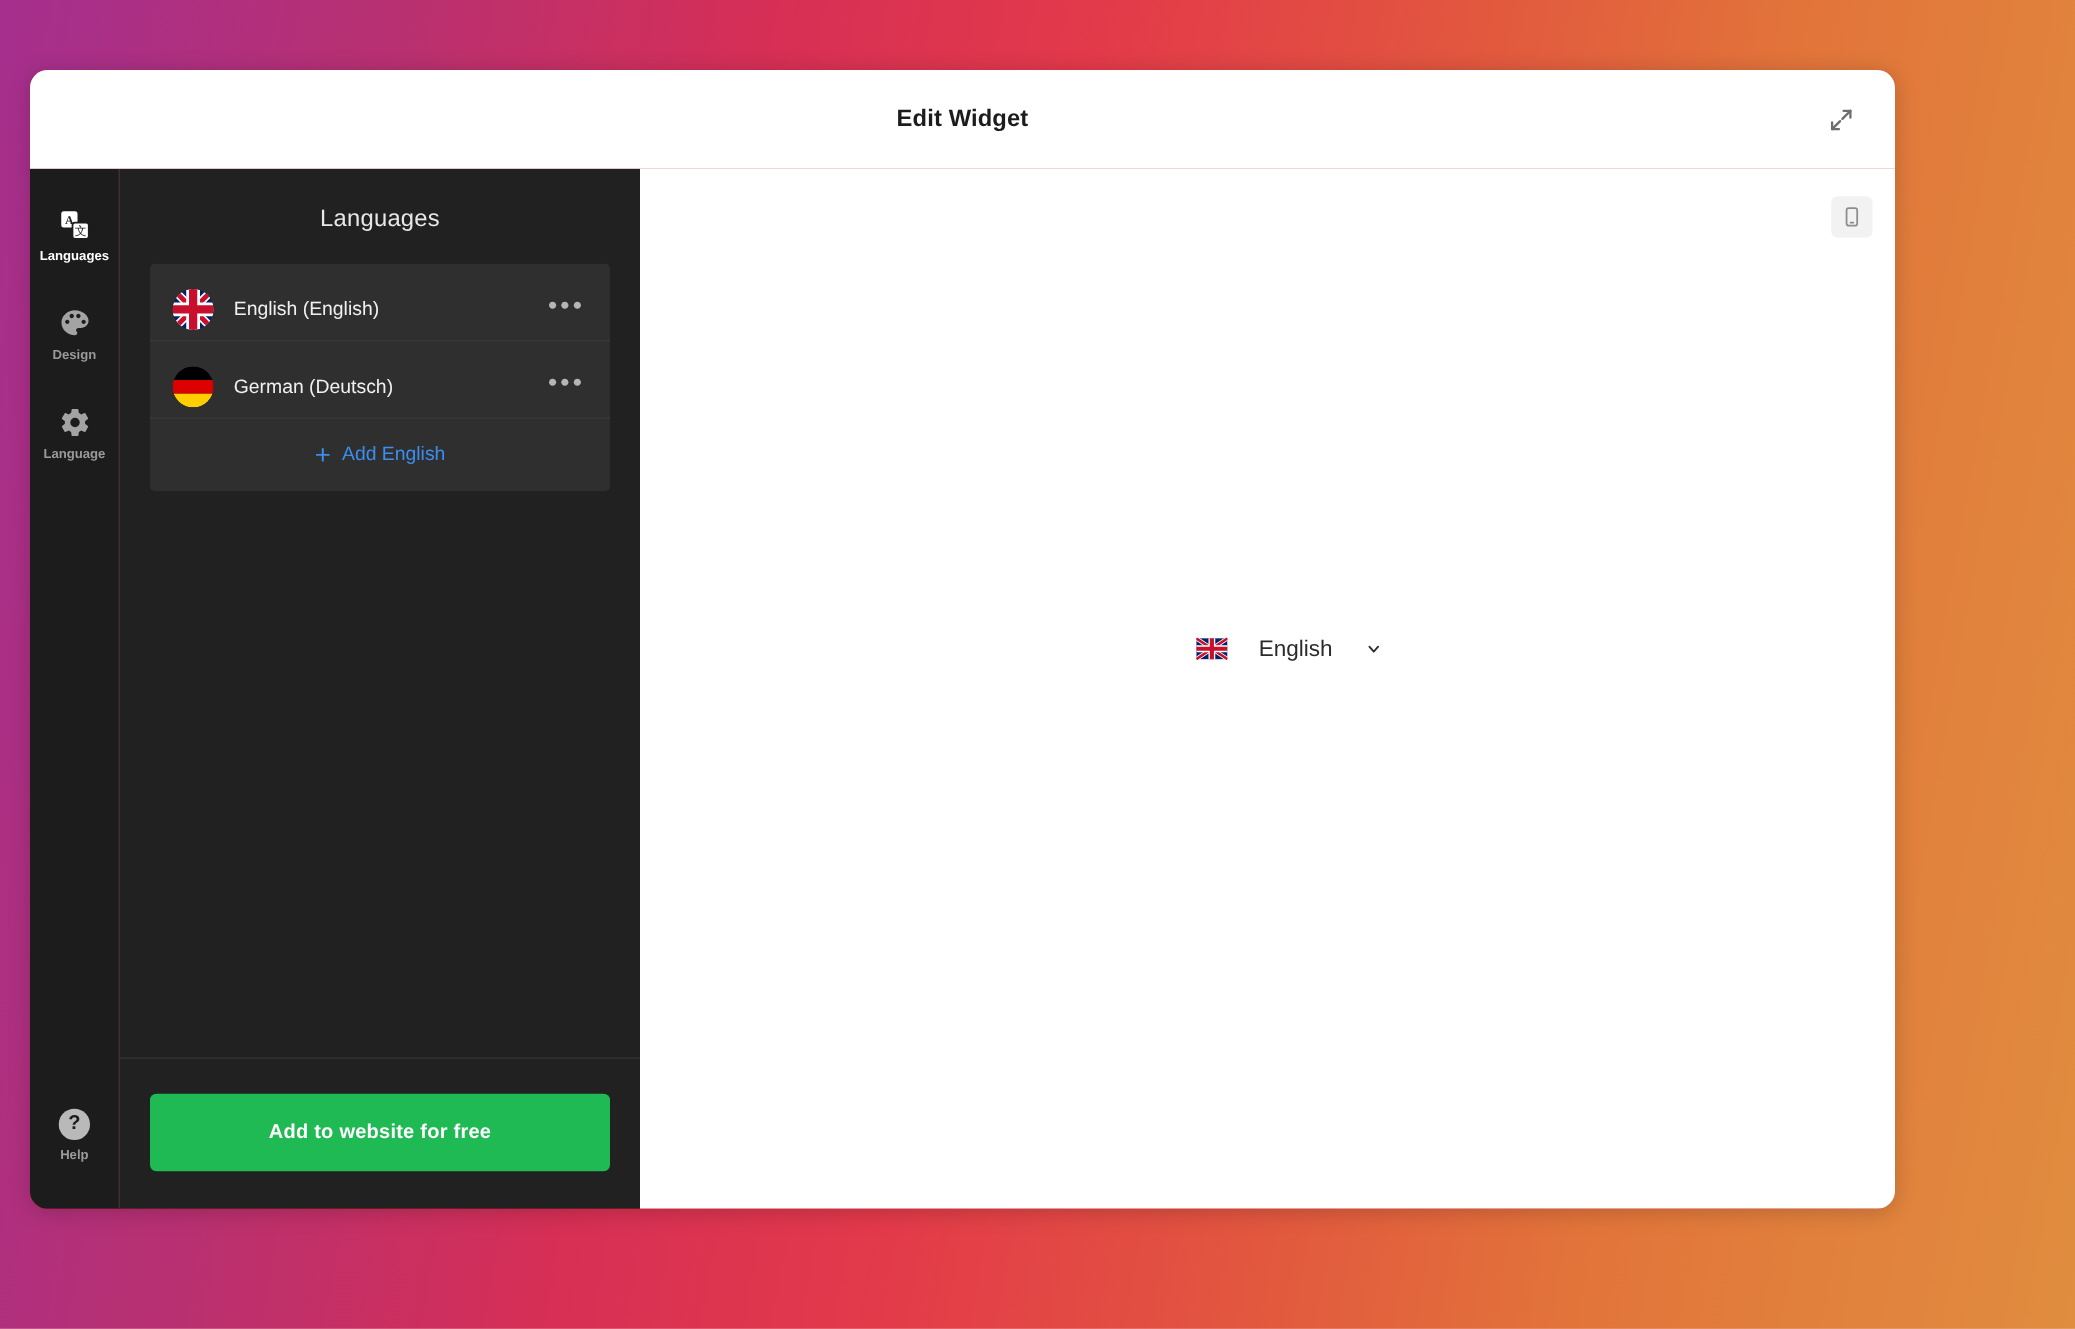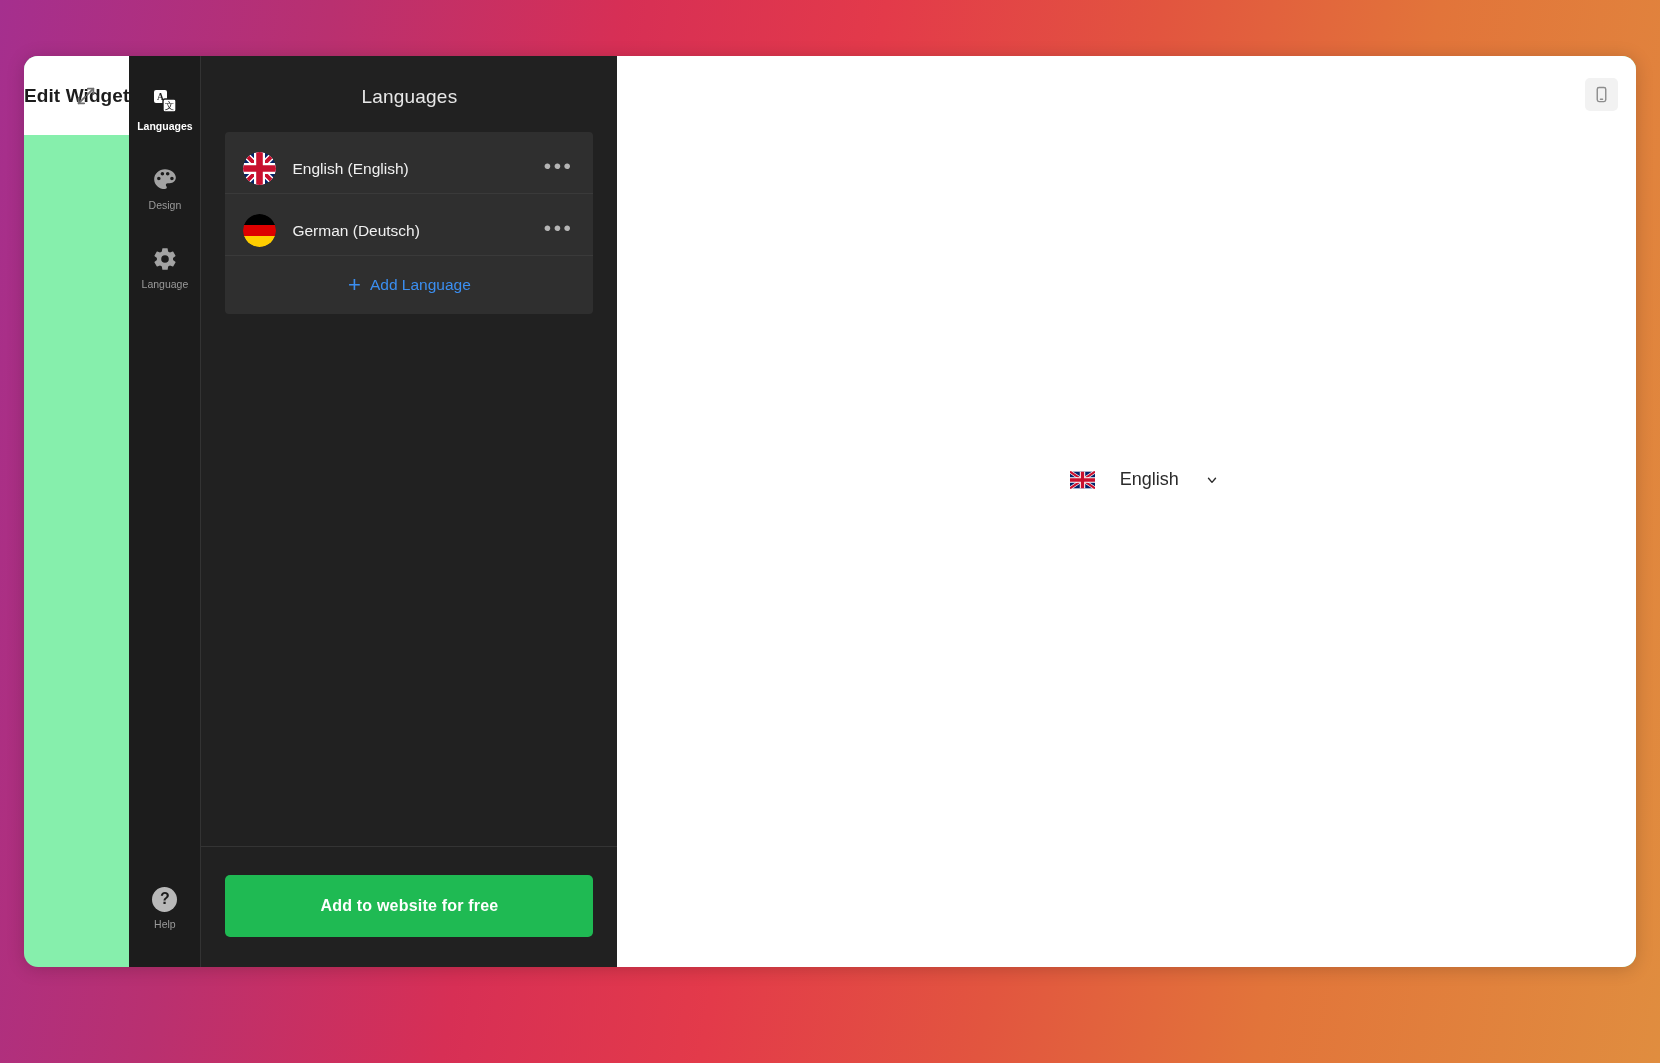--- a/index.html
+++ b/index.html
@@ -20,28 +20,28 @@
         #e2743a 78%,
         #e08d3f 100%);
     position: relative;
   }
 
   
   .window {
     position: absolute;
     left: 24px;
     top: 56px;
-    width: 1612px;
+    width: 1492px;
     height: 911px;
-    background: #86efac;
+    background: #b91c1c;
     border-radius: 14px;
     overflow: hidden;
     box-shadow: 0 2px 18px rgba(0,0,0,.18);
     display: flex;
-    flex-direction: row;
+    flex-direction: column;
   }
 
   
   .titlebar {
     position: relative;
     height: 79px;
     min-height: 79px;
     background: #ffffff;
     display: flex;
     align-items: center;
@@ -90,21 +90,21 @@
     display: flex;
     flex-direction: column;
     align-items: center;
     gap: 5px;
     cursor: pointer;
     margin-bottom: 16px;
   }
   .rail-item .rail-label {
     font-size: 10.5px;
     color: #9a9a9a;
-    font-weight: normal;
+    font-weight: bold;
   }
   .rail-item.active .rail-label {
     color: #ffffff;
     font-weight: bold;
   }
   .rail-icon {
     width: 28px;
     height: 28px;
     display: flex;
     align-items: center;
@@ -364,21 +364,21 @@
                 <rect width="60" height="20" y="40" fill="#FFCE00"></rect>
               </g>
             </svg>
           </span>
           <span class="lang-name">German (Deutsch)</span>
           <span class="dots">•••</span>
         </div>
 
         <div class="add-lang-row">
           <span class="plus-icon">+</span>
-          <span>Add Language</span>
+          <span>Add English</span>
         </div>
       </div>
 
       <div class="panel-spacer"></div>
 
       <div class="panel-footer">
         <button class="cta-btn">Add to website for free</button>
       </div>
     </div>
 

